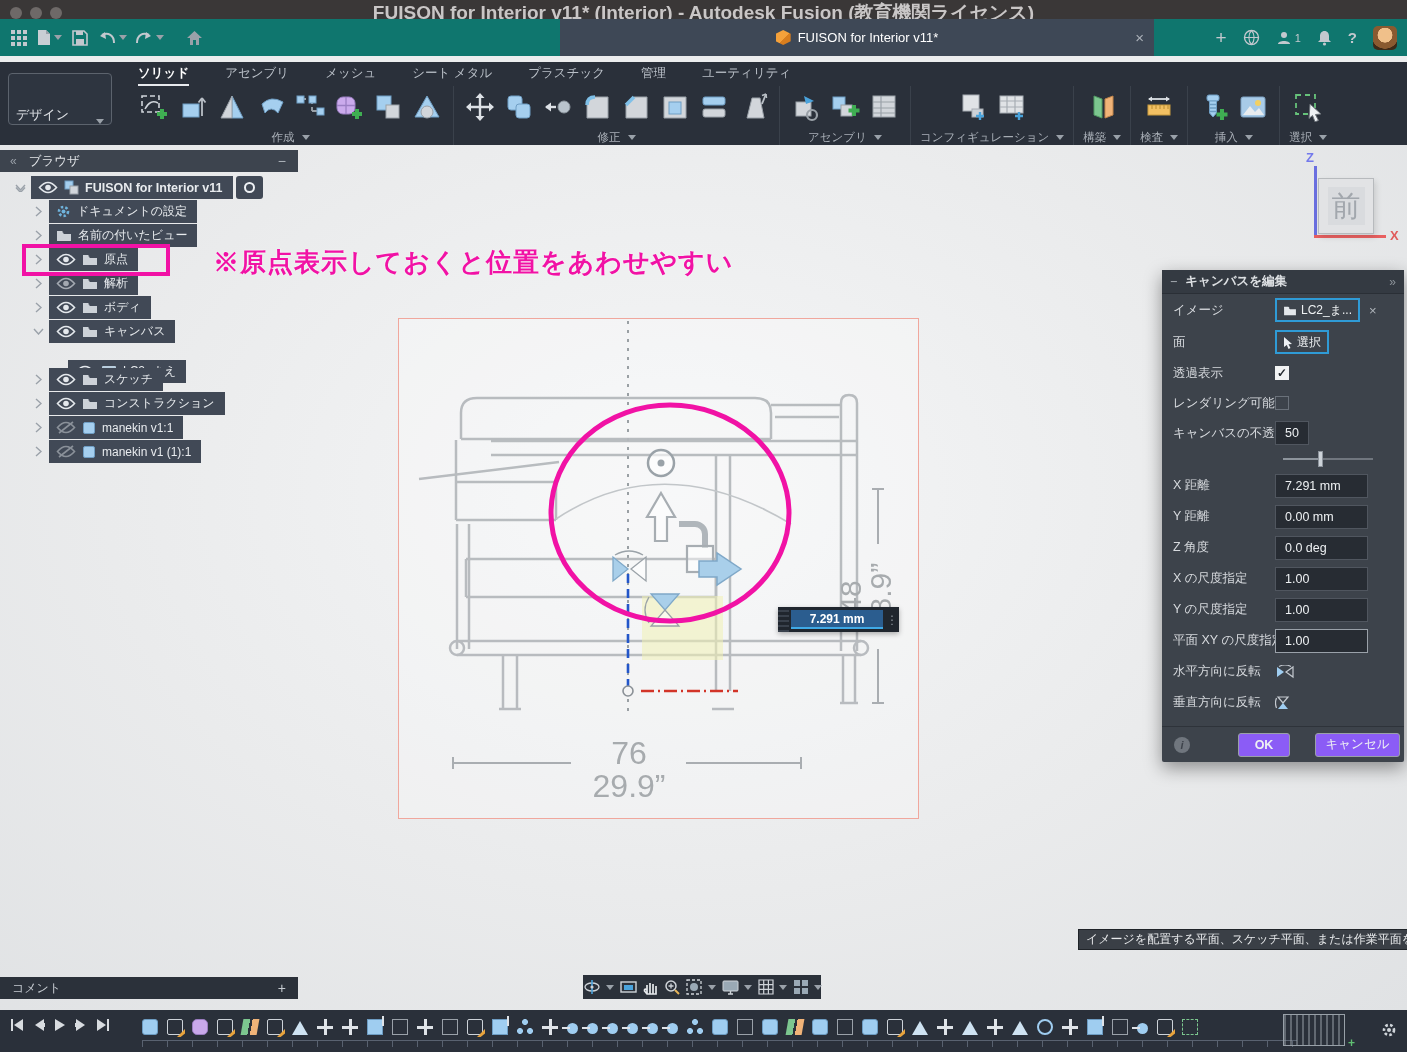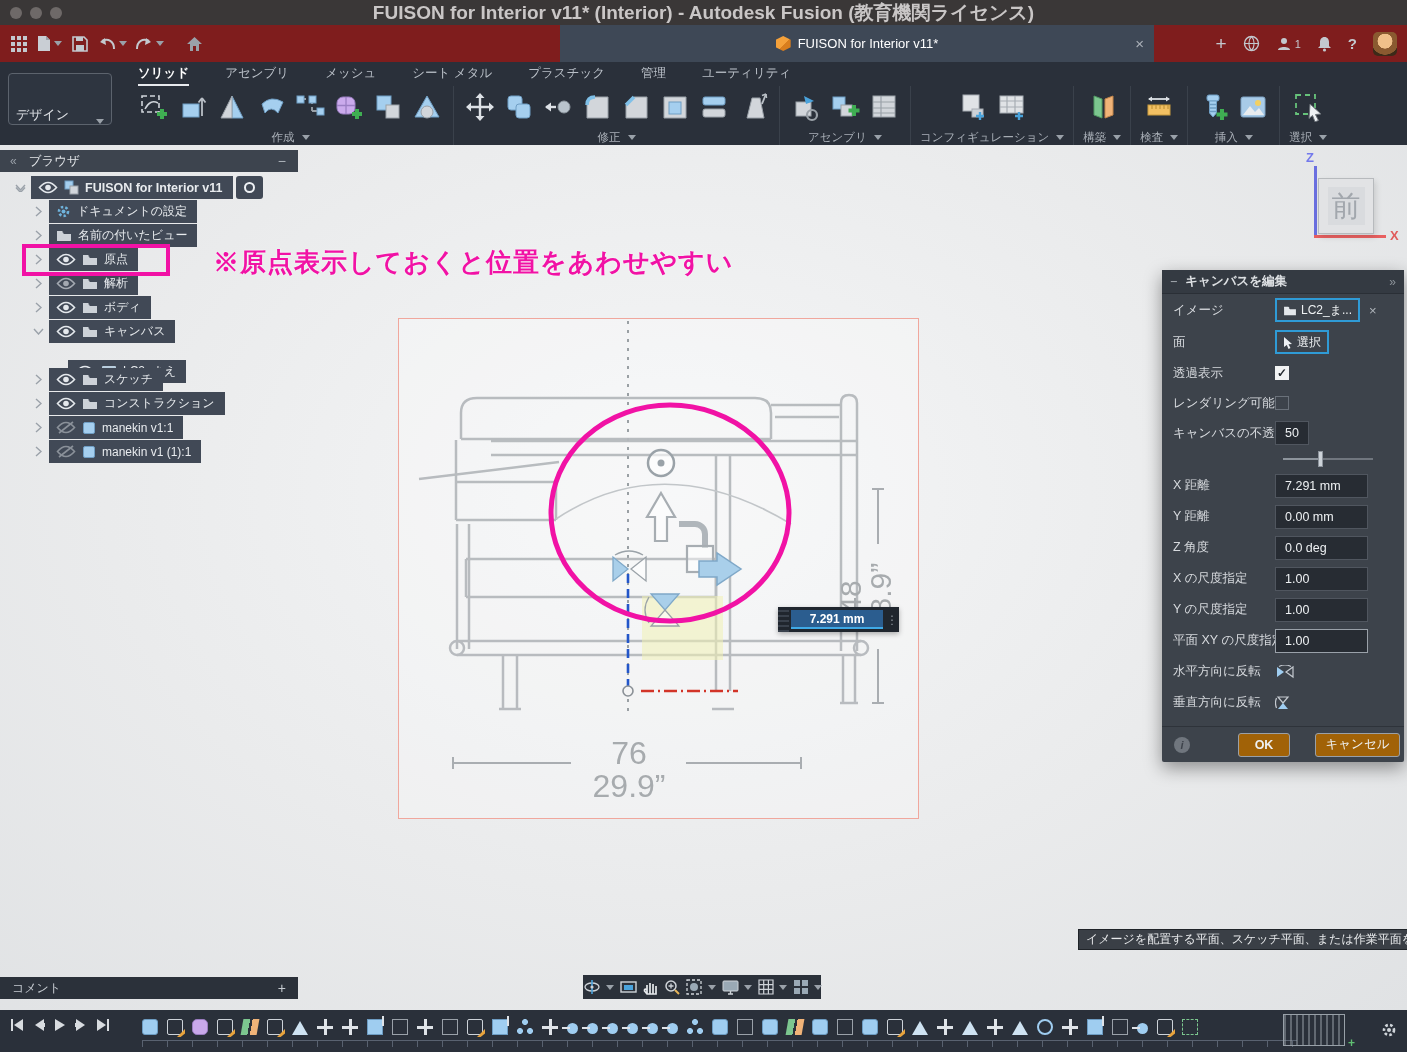--- a/index.html
+++ b/index.html
@@ -6,21 +6,21 @@
   body{background:#111;font-family:"Liberation Sans",sans-serif;}
   .stage{position:relative;width:1407px;height:1052px;overflow:hidden;background:#ecedee;font-family:"Liberation Sans",sans-serif;}
 
   
   .titlebar{position:absolute;top:0;left:0;right:0;height:25px;background:#3a3737;display:flex;align-items:center;}
   .traffic{display:flex;gap:8px;margin-left:10px;z-index:2;}
   .traffic span{width:12px;height:12px;border-radius:50%;background:#6e6968;display:block;}
   .title-text{position:absolute;left:0;right:0;text-align:center;color:#c9c6c6;font-size:19px;font-weight:bold;}
 
   
-  .appbar{position:absolute;top:25px;left:0;right:0;height:37px;background:#7f1d1d;}
+  .appbar{position:absolute;top:19px;left:0;right:0;height:37px;background:#0f766e;}
   .left-tools{position:absolute;left:6px;top:0;height:37px;display:flex;align-items:center;gap:2px;}
   .tbtn{height:28px;min-width:26px;display:flex;align-items:center;justify-content:center;padding:0 3px;border-radius:3px;}
   .caret{width:0;height:0;border-left:4px solid transparent;border-right:4px solid transparent;border-top:5px solid #9aa1a9;margin-left:3px;}
   .doc-tab{position:absolute;left:560px;top:0;width:594px;height:37px;background:#3e4856;display:flex;align-items:center;justify-content:center;gap:7px;color:#fff;font-size:13px;}
   .cube-logo{width:15px;height:15px;background:linear-gradient(135deg,#f5a13a 0 55%,#d97e1e 55% 100%);clip-path:polygon(50% 0,100% 25%,100% 75%,50% 100%,0 75%,0 25%);}
   .tab-close{position:absolute;right:10px;color:#aab0b8;font-size:15px;cursor:default;}
   .appbar-right{position:absolute;right:10px;top:0;height:37px;display:flex;align-items:center;gap:16px;}
   .ab-ic{color:#c3c8ce;font-size:16px;display:flex;align-items:center;gap:3px;}
   .badge-num{color:#c3c8ce;font-size:11px;}
   .avatar{width:24px;height:24px;border-radius:5px;background:radial-gradient(circle at 50% 38%,#f0c08a 0 38%,#8a5a30 40% 70%,#3c2a18 72% 100%);}
@@ -90,21 +90,21 @@
   .xclear{margin-left:9px;color:#aeb4ba;font-size:13px;}
   .cb{width:14px;height:14px;display:flex;align-items:center;justify-content:center;font-size:12px;}
   .cb.on{background:#f2f3f4;color:#262b31;font-weight:bold;border:1px solid #f2f3f4;}
   .cb.off{background:transparent;border:1px solid #6a717a;}
   .slider-row{position:relative;height:22px;}
   .sl-track{position:absolute;left:121px;top:10px;width:90px;height:2px;background:#70767e;}
   .sl-fill{position:absolute;left:121px;top:10px;width:37px;height:2px;background:#8d949c;}
   .sl-handle{position:absolute;left:156px;top:3px;width:5px;height:16px;background:#cdd3d9;border:1px solid #8d949c;}
   .dlg-foot{margin-top:auto;border-top:1px solid #2e333a;height:36px;display:flex;align-items:center;padding:0 12px;position:relative;}
   .info-c{width:16px;height:16px;border-radius:50%;background:#70767e;color:#3d434b;font-size:11px;font-weight:bold;display:flex;align-items:center;justify-content:center;font-style:italic;}
-  .dbtn{position:absolute;height:24px;border:1px solid #9aa0a7;border-radius:3px;background:#a16207;color:#eef1f3;font-size:12.5px;display:flex;align-items:center;justify-content:center;}
+  .dbtn{position:absolute;height:24px;border:1px solid #9aa0a7;border-radius:3px;background:#8b5cf6;color:#eef1f3;font-size:12.5px;display:flex;align-items:center;justify-content:center;}
   .dbtn.ok{left:76px;width:52px;font-weight:bold;}
   .dbtn.cancel{left:153px;width:85px;}
 
   
   .tooltip{position:absolute;left:1078px;top:784px;width:340px;height:21px;background:#3a3f46;border:1px solid #1f2328;color:#e8eaec;font-size:12px;display:flex;align-items:center;padding:0 7px;white-space:nowrap;overflow:hidden;}
 
   
   .comment-bar{position:absolute;left:0;top:832px;width:298px;height:22px;background:#2b313a;display:flex;align-items:center;color:#c6cbd1;font-size:12px;}
   .comment-bar .lbl{margin-left:12px;flex:1;}
   .comment-bar .plus{margin-right:12px;font-size:14px;}

